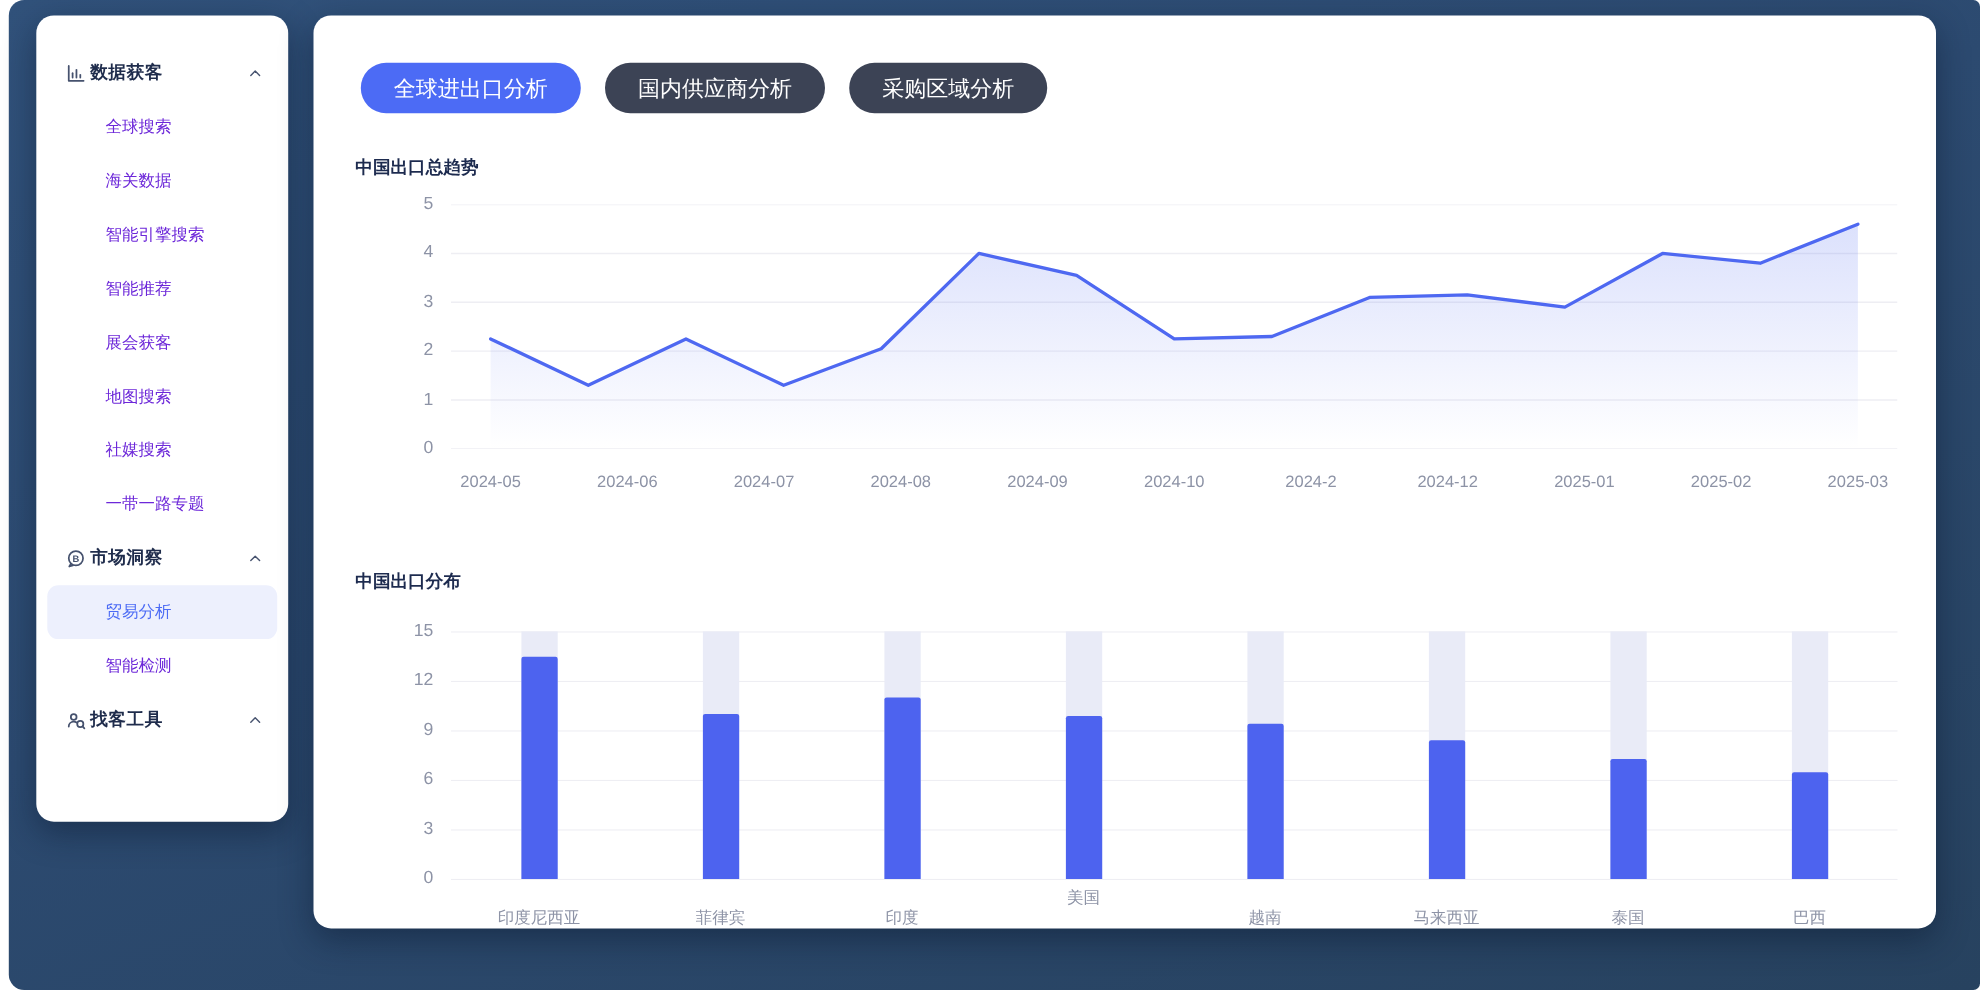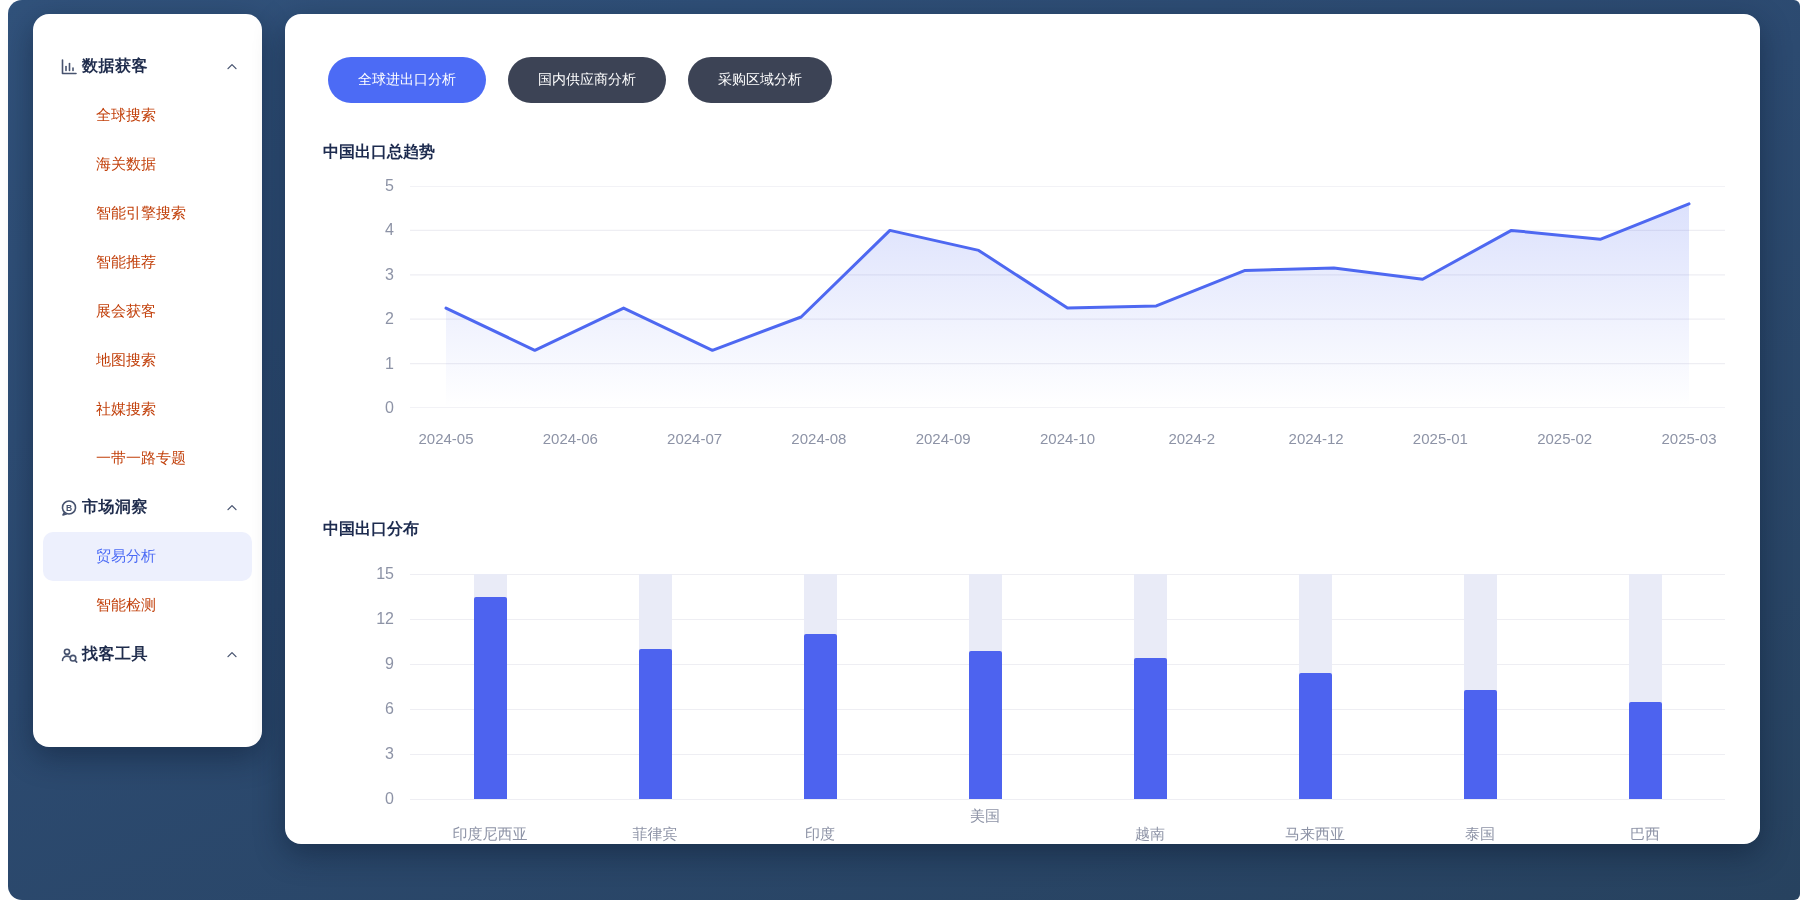--- a/index.html
+++ b/index.html
@@ -10,28 +10,28 @@
            background:linear-gradient(160deg,#31527b 0%,#2c4a70 45%,#27425f 100%);
            border-radius:14px 6px 6px 14px; }
   .card { position:absolute; background:#ffffff; border-radius:16px;
           box-shadow:0 10px 30px rgba(8,22,44,0.45); }
   
   .sidebar { left:33px; top:14px; width:229px; height:733px; padding-top:28px; }
   .side-row { height:49px; display:flex; align-items:center; cursor:pointer; }
   .side-header { padding:0 22px 0 26px; gap:3px;justify-content:space-between; }
   .side-header .lbl { font-size:16px; font-weight:bold; color:#1f2c4c; letter-spacing:.5px; }
   .side-header .chev { margin-left:auto; display:flex; }
-  .side-item { padding-left:53px; font-size:15px; color:#c2410c; margin:0 10px; border-radius:10px; }
+  .side-item { padding-left:53px; font-size:15px; color:#6d28d9; margin:0 10px; border-radius:10px; }
   .side-item.active { background:#edf0fd; color:#4c6bf5; }
   .icon16 { display:flex; align-items:center; }
   
   .main { left:285px; top:14px; width:1475px; height:830px; }
   .tabs { position:absolute; left:43px; top:43px; display:flex; gap:22px; }
   .tab { height:46px; border-radius:23px; padding:0 30px; display:flex; align-items:center;
-         font-size:14px; color:#ffffff; cursor:pointer; white-space:nowrap; }
+         font-size:20px; color:#ffffff; cursor:pointer; white-space:nowrap; }
   .tab.active { background:#4c6bf5; }
   .tab.inactive { background:#3c4355; }
   .chart-title { position:absolute; left:38px; font-size:16px; font-weight:bold; color:#1d2b4f; }
   .ytick { position:absolute; width:84px; text-align:right; font-size:16px; color:#8d93a6; }
   .xlabel { position:absolute; width:130px; text-align:center; font-size:15px; color:#8d93a6; }
   .plot { position:absolute; left:125px; }
   .gridline { position:absolute; left:0; right:0; height:1px; background:#eeeef3; }
   .bar-track { position:absolute; bottom:0; background:#e9ebf7; }
   .bar-fill { position:absolute; bottom:0; background:#4d63ef; border-radius:2px 2px 0 0; }
   svg.linechart { position:absolute; left:0; top:0; width:100%; height:100%; display:block; }

